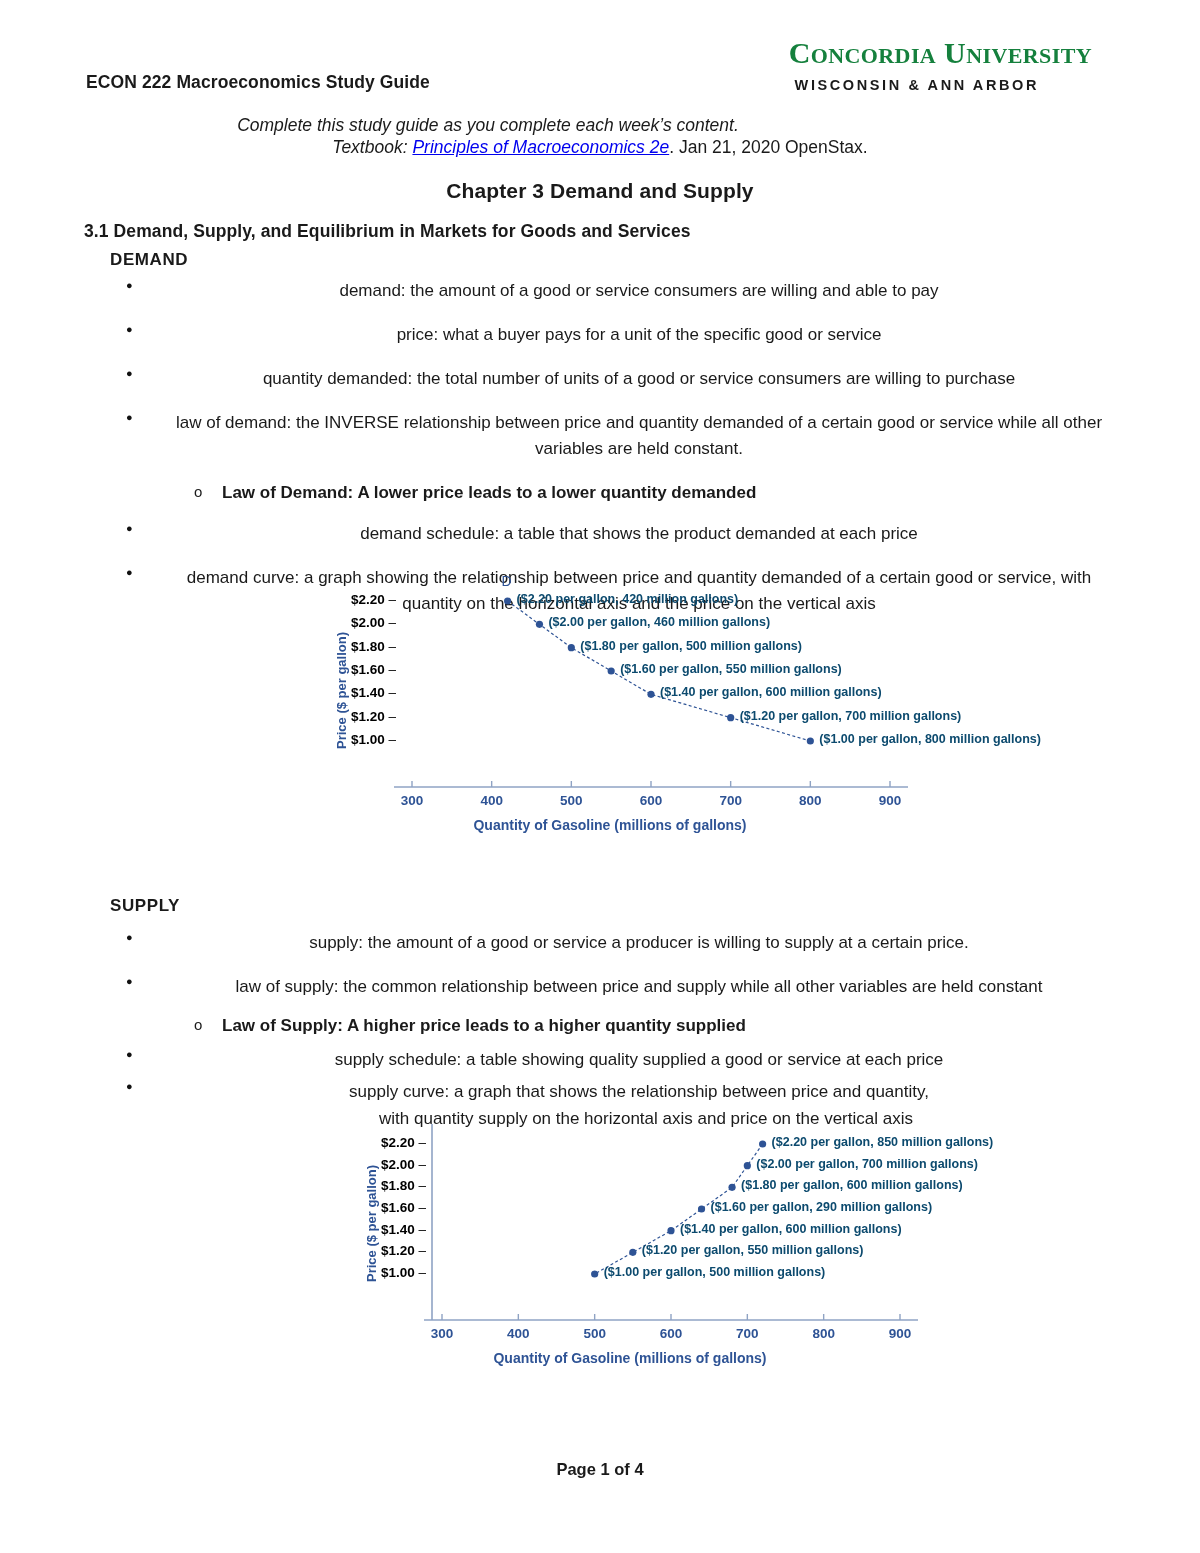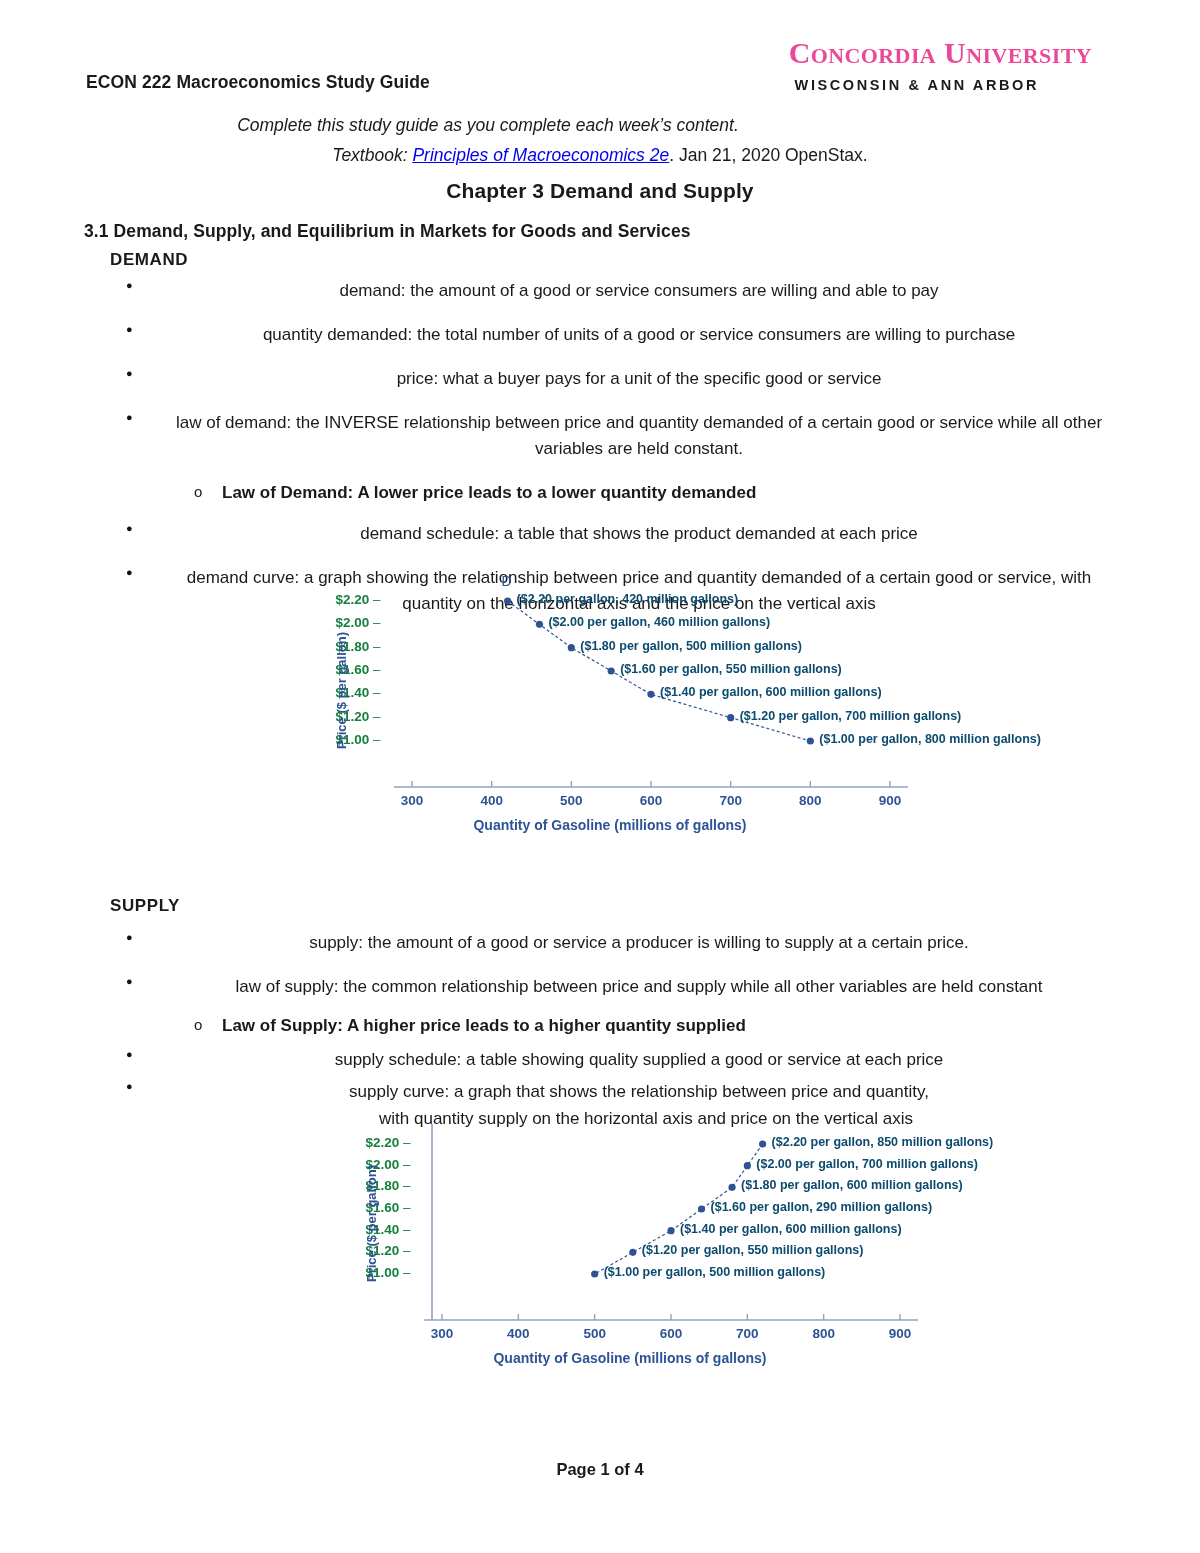--- a/index.html
+++ b/index.html
@@ -17,34 +17,34 @@
   .hdr { position:absolute; left:0; top:0; width:1200px; height:110px; }
   .doc-title {
     position:absolute; left:86px; top:72px;
     font-size:17.5px; font-weight:600; letter-spacing:.1px;
     white-space:nowrap;
   }
   .logo { position:absolute; right:108px; top:38px; text-align:center; }
   .logo-main {
     font-family:"Liberation Serif", serif;
     font-size:30px; font-weight:700; letter-spacing:.4px;
-    color:#ec4899; line-height:1; white-space:nowrap;margin-left:47px;
+    color:#15803d; line-height:1; white-space:nowrap;margin-left:47px;
   }
   .logo-main .sc { font-size:22px; }
   .logo-sub {
     margin-top:9px;
     font-size:14.5px; font-weight:600; letter-spacing:2.6px;
     color:#1a1a1a; white-space:nowrap;
   }
 
   
   .center-line { text-align:center; font-size:17.5px; line-height:1.32; }
   .ital { font-style:italic; }
   .lineA { position:absolute; left:0; top:114px; width:976px; }
-  .lineB { position:absolute; left:0; top:144px; width:1200px; }
+  .lineB { position:absolute; left:0; top:136px; width:1200px; }
   a.booklink {
     color:#0000EE; text-decoration:underline; font-style:italic;
   }
   .chapter-title {
     position:absolute; left:0; top:179px; width:1200px;
     text-align:center; font-size:21px; font-weight:700; letter-spacing:.1px;
   }
 
   
   .sec-head {
@@ -75,22 +75,22 @@
   }
 
   
   .chart { position:absolute; }
   .chart-inner { position:relative; width:100%; height:100%; }
   .ylab {
     position:absolute; font-weight:700; font-size:13px; color:#2e5395;
     transform:rotate(-90deg); transform-origin:left top; white-space:nowrap;
   }
   .ytick {
-    position:absolute; font-weight:700; font-size:13.5px; color:#15803d;
-    text-align:center; white-space:nowrap;
+    position:absolute; font-weight:700; font-size:13.5px; color:#000000;
+    text-align:right; white-space:nowrap;
   }
   .ytick .dash { font-weight:400; }
   .xtick {
     position:absolute; font-weight:700; font-size:13.5px; color:#2e5395;
     white-space:nowrap; text-align:center;
   }
   .xlab {
     position:absolute; font-weight:700; font-size:14px; color:#2e5395;
     white-space:nowrap; text-align:center; width:100%;
   }
@@ -128,22 +128,22 @@
     <span class="ital">Textbook:</span>
     <a class="booklink" href="#">Principles of Macroeconomics 2e</a><span>. Jan 21, 2020 OpenStax.</span>
   </div>
   <div class="chapter-title">Chapter 3 Demand and Supply</div>
 
   <div class="sec-head">3.1 Demand, Supply, and Equilibrium in Markets for Goods and Services</div>
   <div class="sub-head" style="top:250px;">DEMAND</div>
 
   <div class="bullets" style="top:278px;">
     <div class="bullet">demand: the amount of a good or service consumers are willing and able to pay</div>
+    <div class="bullet">price: what a buyer pays for a unit  of the specific good or service</div>
     <div class="bullet">quantity demanded: the total number of units of a good or service consumers are willing to purchase</div>
-    <div class="bullet">price: what a buyer pays for a unit  of the specific good or service</div>
     <div class="bullet">law of demand: the INVERSE relationship between price and quantity demanded of a certain good or service while all other variables are held constant.</div>
     <div class="subbullet">Law of Demand:  A  lower price leads to a lower quantity demanded</div>
     <div class="bullet">demand schedule: a table that shows the product demanded at each price</div>
     <div class="bullet">demand curve: a graph showing the relationship between price and quantity demanded of a certain good or service, with quantity  on the horizontal axis and the price on the vertical axis</div>
   </div>
 
   <div class="chart" id="chart-0" style="left:320px; top:575px; width:580px; height:300px;">
     <div class="chart-inner">
         <svg class="plot" width="580" height="300">
           <polyline points="187.60000000000002,26 219.46666666666667,49.33333333333335 251.33333333333331,72.66666666666667 291.1666666666667,96 331,119.33333333333334 410.66666666666663,142.66666666666669 490.33333333333337,166" fill="none" stroke="#2e5395" stroke-width="1.2" stroke-dasharray="3,2.4"></polyline>

